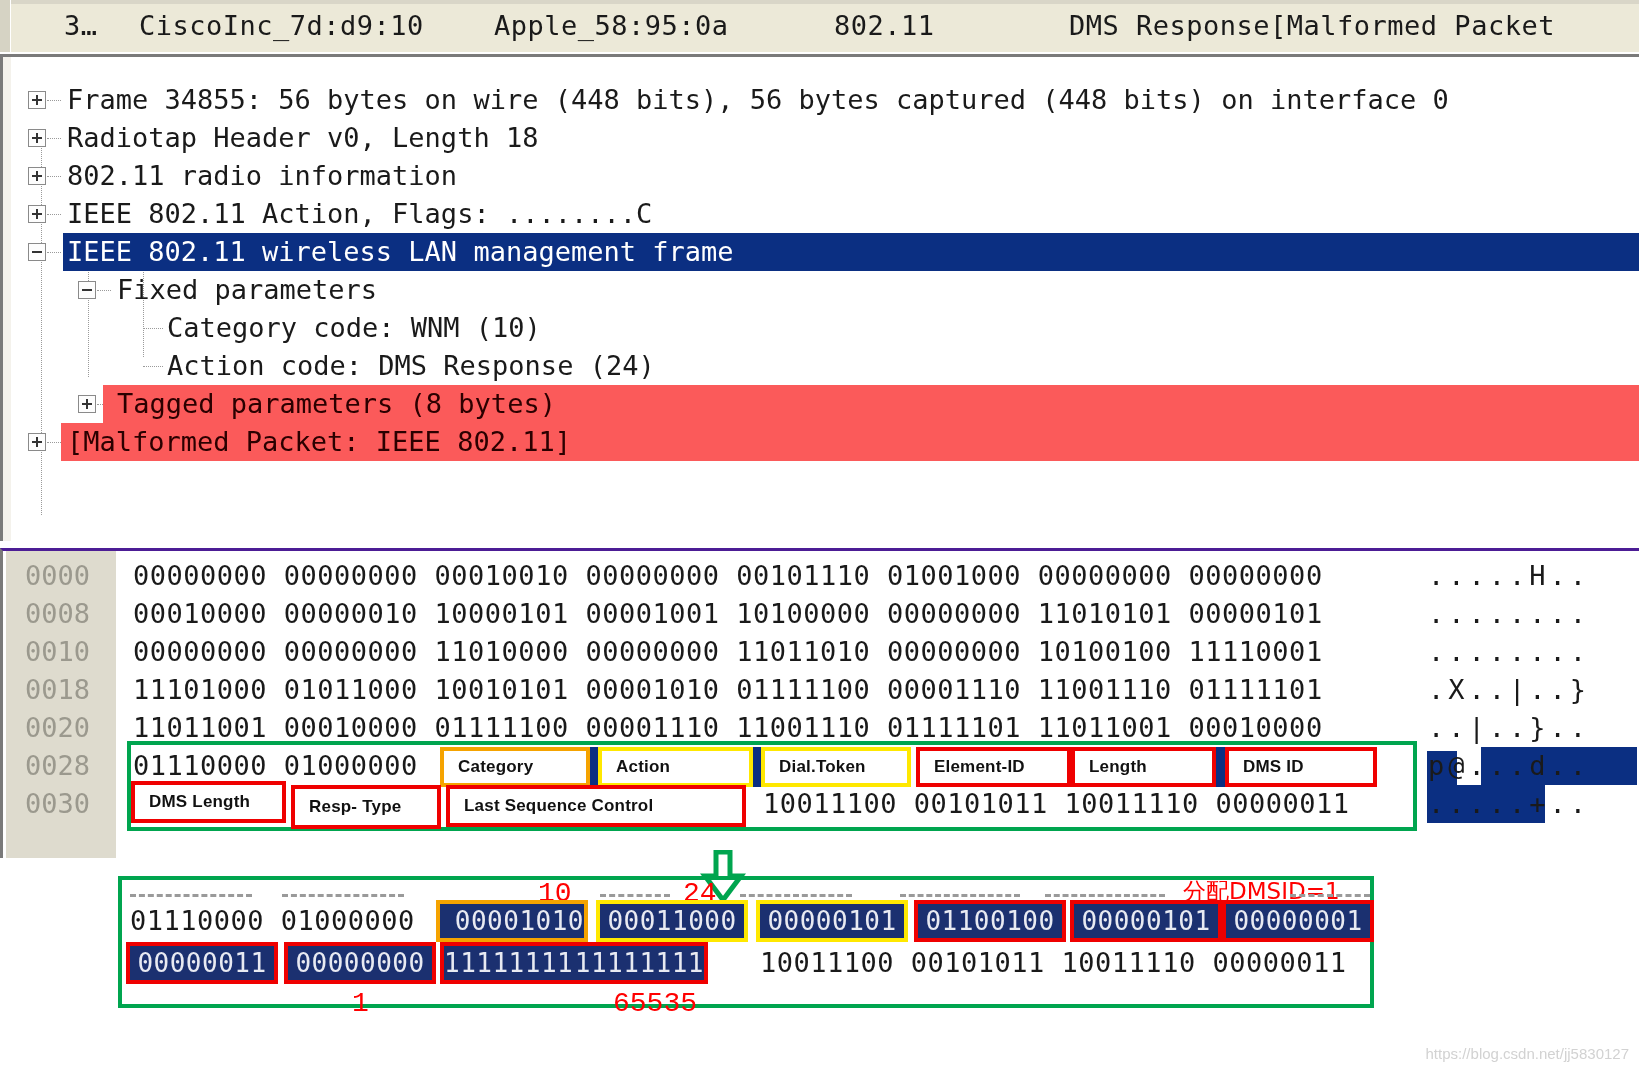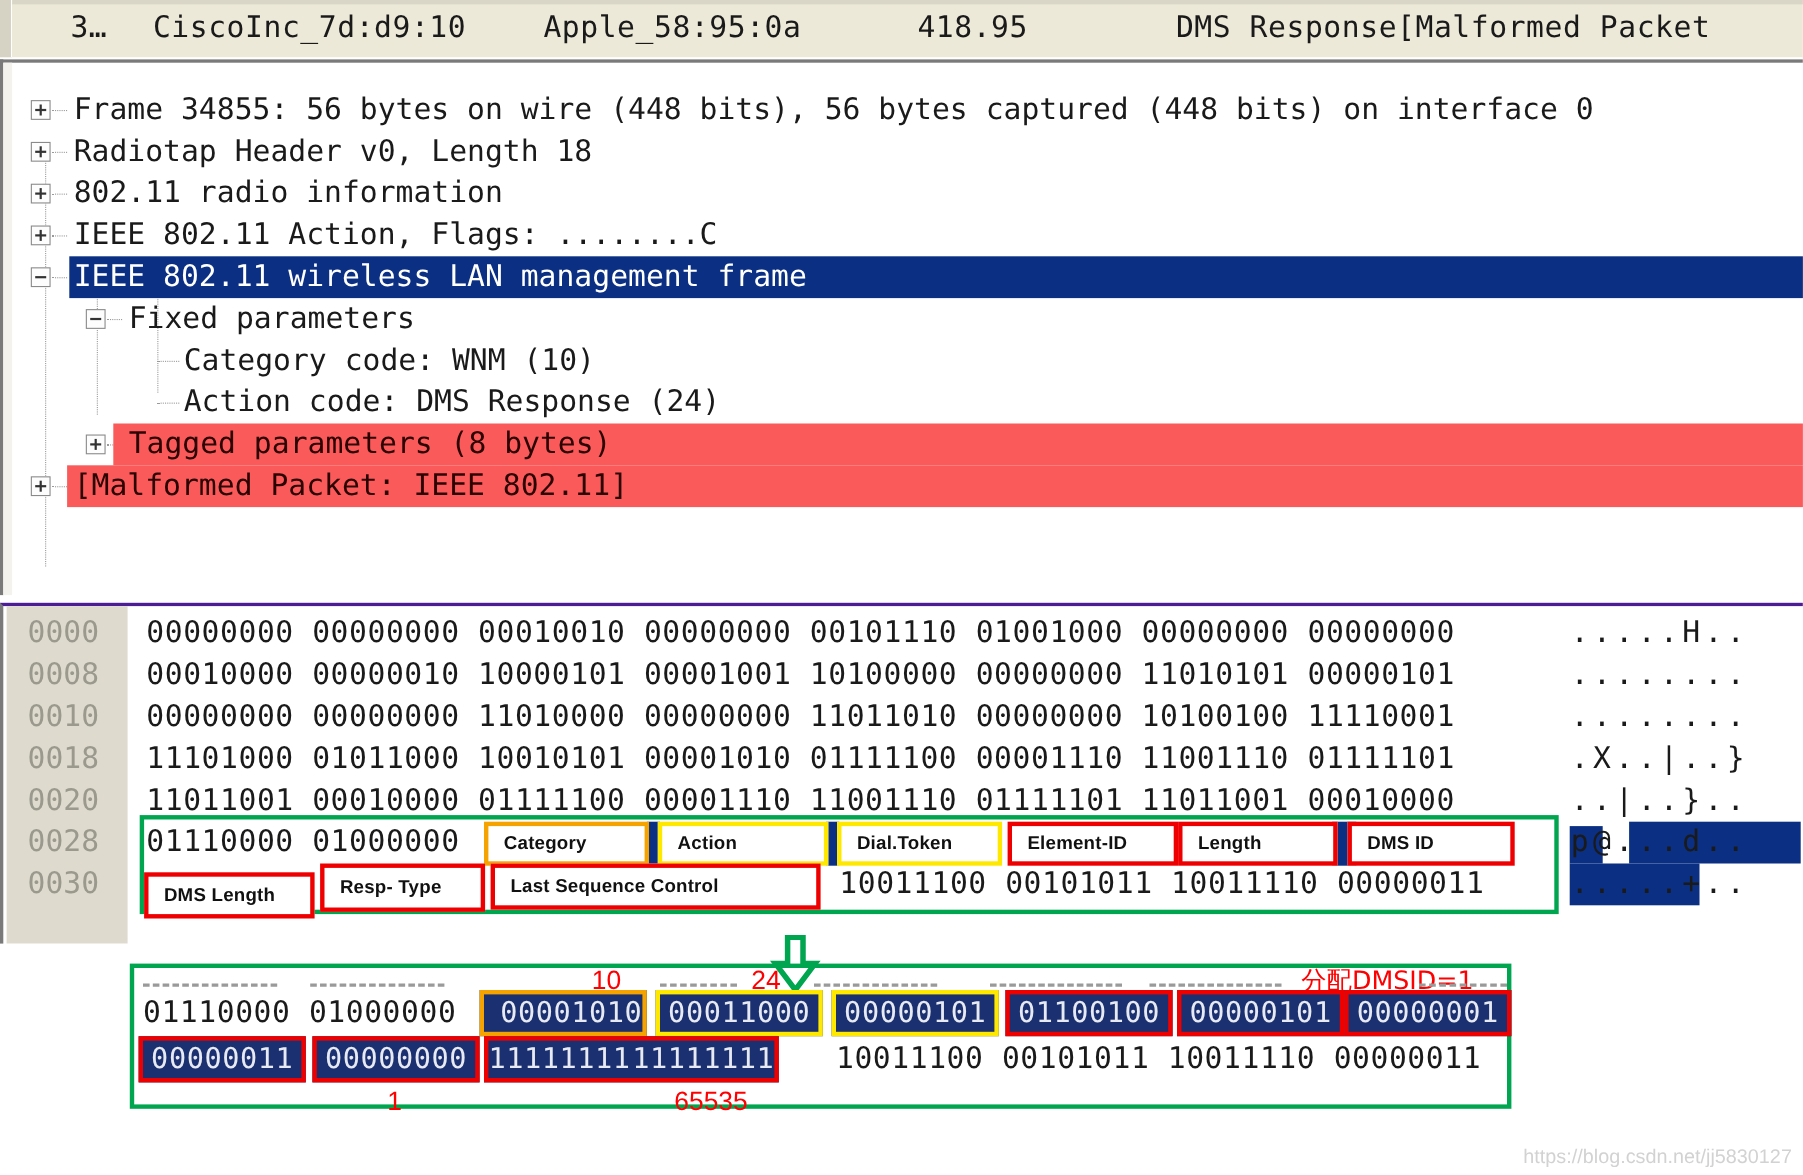--- a/index.html
+++ b/index.html
@@ -76,40 +76,40 @@
     position:absolute;left:0;top:858px;width:1639px;height:210px;background:#ffffff;
   }
   .binbox{
     position:absolute;background:#1b3070;color:#e8eaf2;box-sizing:border-box;
     font-family:"DejaVu Sans Mono","Liberation Mono",monospace;font-size:26px;
     display:flex;align-items:center;justify-content:center;letter-spacing:0.5px;
   }
   .binplain{
     position:absolute;color:#1a1a1a;font-size:27px;line-height:38px;white-space:nowrap;letter-spacing:0.5px;
   }
-  .annot{position:absolute;color:#ff0000;font-family:Liberation Sans, sans-serif;font-size:24px;white-space:nowrap;}
+  .annot{position:absolute;color:#ff0000;font-family:Liberation Mono, monospace;font-size:28px;white-space:nowrap;}
   .annot-cjk{position:absolute;color:#ff0000;font-family:"DejaVu Sans","Liberation Sans",sans-serif;font-size:23px;white-space:nowrap;}
   .dashtop{position:absolute;border-top:3px dashed #9a9a9a;height:0;}
   .watermark{
     position:absolute;right:10px;bottom:6px;color:#d2d2d2;
-    font-family:"Liberation Sans",sans-serif;font-size:18px;
+    font-family:"Liberation Sans",sans-serif;font-size:15px;
   }
   .arrow-down{position:absolute;}
 </style>
 </head>
 <body>
 
 <div id="packet-list">
   <div class="edge-top"></div>
   <div class="edge-l"></div>
   <div class="plrow">
     <span class="plcol c-no">3…</span>
     <span class="plcol c-src">CiscoInc_7d:d9:10</span>
     <span class="plcol c-dst">Apple_58:95:0a</span>
-    <span class="plcol c-proto">418.95</span>
+    <span class="plcol c-proto">802.11</span>
     <span class="plcol c-info">DMS Response[Malformed Packet</span>
   </div>
 </div>
 
 <div id="detail-pane">
   <div class="pane-left-gut"></div>
 
   <div class="dotline" style="left:38px;top:78px;height:380px;"></div>
   <div class="dotline" style="left:85px;top:200px;height:120px;"></div>
   <div class="dotline" style="left:140px;top:205px;height:95px;"></div>
@@ -238,21 +238,21 @@
   <div class="lblbox bx-red" style="left:913px;top:196px;width:155px;height:40px;">
     <span>Element-ID</span>
   </div>
   <div class="lblbox bx-red" style="left:1068px;top:196px;width:145px;height:40px;">
     <span>Length</span>
   </div>
   <div class="lblbox bx-red" style="left:1222px;top:196px;width:152px;height:40px;">
     <span>DMS ID</span>
   </div>
 
-  <div class="lblbox bx-red" style="left:128px;top:242px;width:155px;height:42px;">
+  <div class="lblbox bx-red" style="left:128px;top:230px;width:155px;height:42px;">
     <span>DMS Length</span>
   </div>
   <div class="lblbox bx-red" style="left:288px;top:234px;width:150px;height:44px;">
     <span>Resp- Type</span>
   </div>
   <div class="lblbox bx-red" style="left:443px;top:234px;width:300px;height:42px;">
     <span>Last Sequence Control</span>
   </div>
 </div>
 

